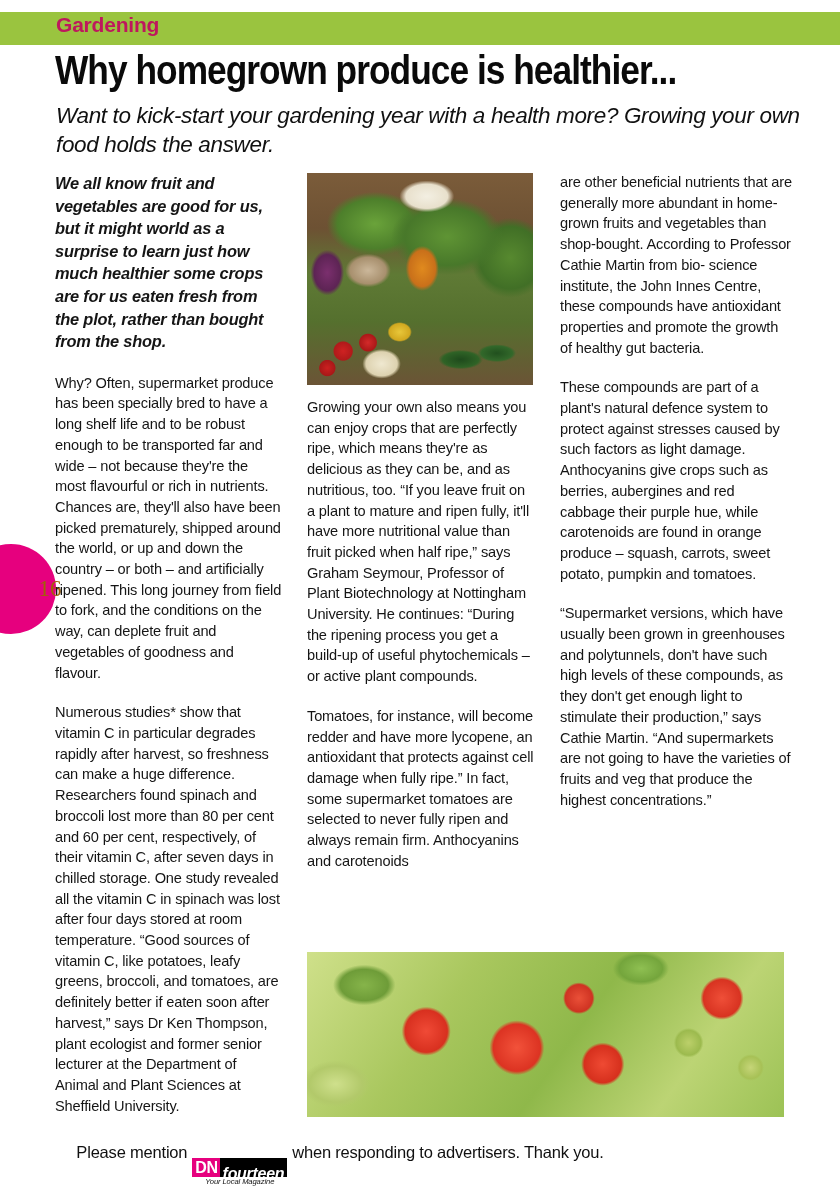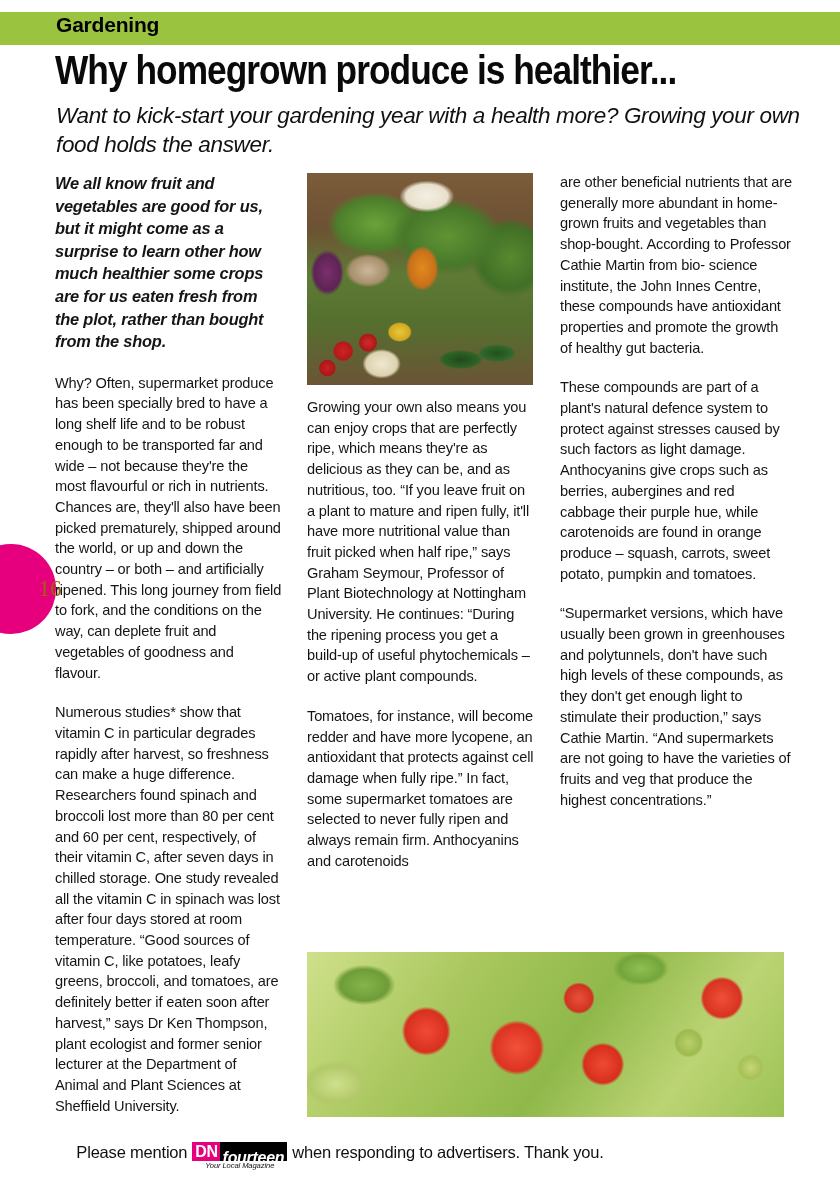--- a/index.html
+++ b/index.html
@@ -18,21 +18,21 @@
     position: absolute;
     left: 0; top: 12px;
     width: 840px; height: 33px;
     background: #9ac43f;
   }
   .banner-label {
     position: absolute;
     left: 56px; top: 13px;
     font-size: 21px;
     font-weight: bold;
-    color: #000000;
+    color: #be185d;
     letter-spacing: -0.2px;
     font-family: "Liberation Sans", sans-serif;
   }
 
   
   .headline {
     position: absolute;
     left: 55px; top: 48px;
     width: 760px;
     font-family: "Liberation Sans", sans-serif;
@@ -154,21 +154,21 @@
     letter-spacing: -0.2px;
     white-space: nowrap;
   }
   .footer-inner { display: inline-flex; align-items: flex-start; }
   .logo {
     display: inline-block;
     position: relative;
     margin: 0 5px;
     top: -1px;
   }
-  .logo-row { display: flex; align-items: stretch; height: 19px; }
+  .logo-row { display: flex; align-items: stretch; height: 19px; margin-top: 16px; }
   .logo-dn {
     background: #e6007e;
     color: #ffffff;
     font-weight: bold;
     font-size: 16px;
     line-height: 19px;
     padding: 0 2px 0 3px;
     letter-spacing: -0.4px;
   }
   .logo-fourteen {
@@ -201,21 +201,21 @@
 <div class="headline">Why homegrown produce is healthier...</div>
 <div class="standfirst">Want to kick-start your gardening year with a health more? Growing your own food holds the answer.</div>
 
 <div class="page-badge"></div>
 <div class="page-badge-num">16</div>
 
 <div class="photo photo-veg"></div>
 <div class="photo photo-tom"></div>
 
 <div class="col col-left">
-  <p class="intro">We all know fruit and vegetables are good for us, but it might come as a surprise to learn other how much healthier some crops are for us eaten fresh from the plot, rather than bought from the shop.</p>
+  <p class="intro">We all know fruit and vegetables are good for us, but it might world as a surprise to learn just how much healthier some crops are for us eaten fresh from the plot, rather than bought from the shop.</p>
   <p>Why? Often, supermarket produce has been specially bred to have a long shelf life and to be robust enough to be transported far and wide – not because they're the most flavourful or rich in nutrients. Chances are, they'll also have been picked prematurely, shipped around the world, or up and down the country – or both – and artificially ripened. This long journey from field to fork, and the conditions on the way, can deplete fruit and vegetables of goodness and flavour.</p>
   <p>Numerous studies* show that vitamin C in particular degrades rapidly after harvest, so freshness can make a huge difference. Researchers found spinach and broccoli lost more than 80 per cent and 60 per cent, respectively, of their vitamin C, after seven days in chilled storage. One study revealed all the vitamin C in spinach was lost after four days stored at room temperature. “Good sources of vitamin C, like potatoes, leafy greens, broccoli, and tomatoes, are definitely better if eaten soon after harvest,” says Dr Ken Thompson, plant ecologist and former senior lecturer at the Department of Animal and Plant Sciences at Sheffield University.</p>
 </div>
 
 <div class="col col-mid">
   <p>Growing your own also means you can enjoy crops that are perfectly ripe, which means they're
 as delicious as they can be, and as nutritious, too. “If you leave fruit on a plant to mature and ripen fully, it'll have more nutritional value than fruit picked when half ripe,” says Graham Seymour, Professor of Plant Biotechnology at Nottingham University. He continues: “During the ripening process you get a build-up of useful phytochemicals – or active plant compounds.</p>
   <p>Tomatoes, for instance, will become redder and have more lycopene, an antioxidant that protects against cell damage when fully ripe.” In fact, some supermarket tomatoes are selected to never fully ripen and always remain firm. Anthocyanins and carotenoids</p>
 </div>
 

